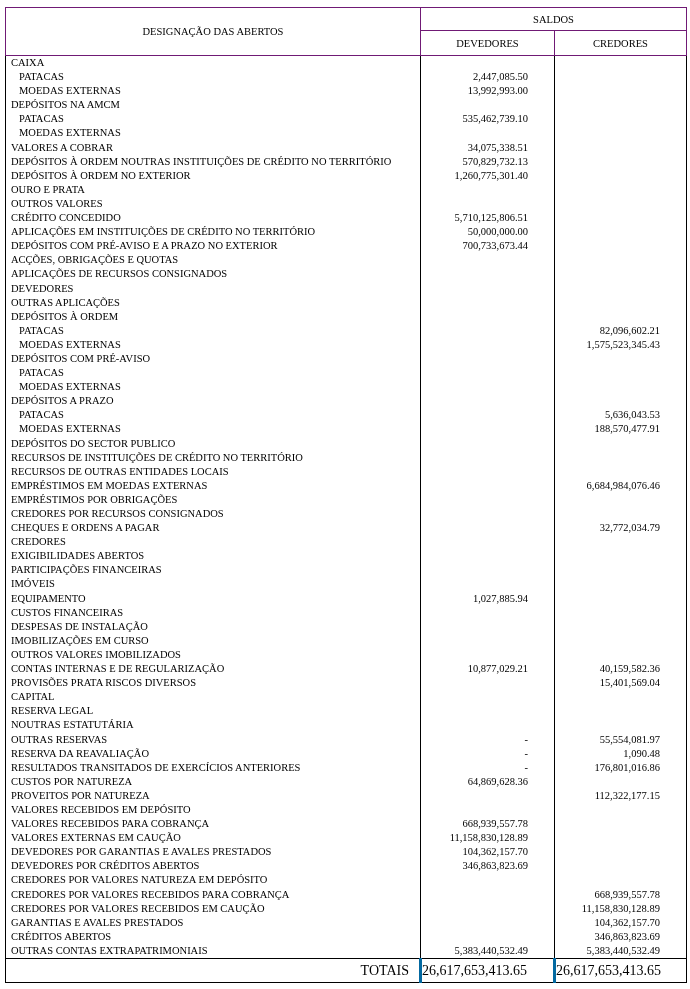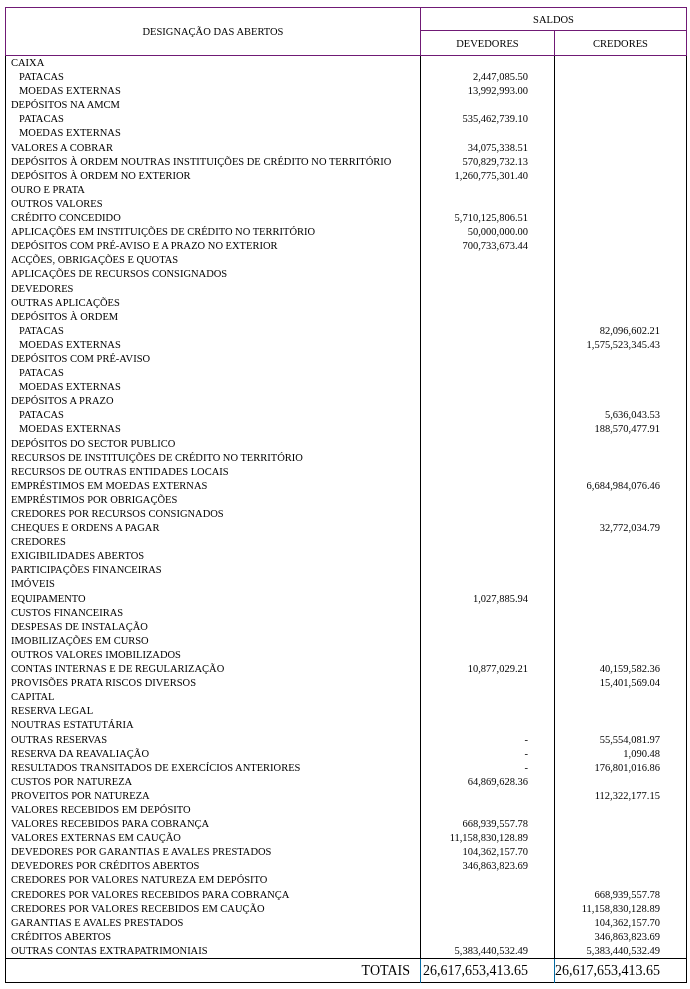--- a/index.html
+++ b/index.html
@@ -49,21 +49,21 @@
   }
   tfoot td {
     border-top:1px solid #000;
     font-size:14px;
     height:23px;
     padding:0;
     vertical-align:middle;
   }
   tfoot td.t-label { text-align:right; padding-right:10px; }
   tfoot td.val {
-    border-left:1px solid #0369a1;
+    border-left:3px solid #0369a1;
     text-align:right;
     padding-right:26px;
     margin-left:32px;
   }
 </style>
 </head>
 <body>
 
 <div class="page">
   <table class="accounts">

